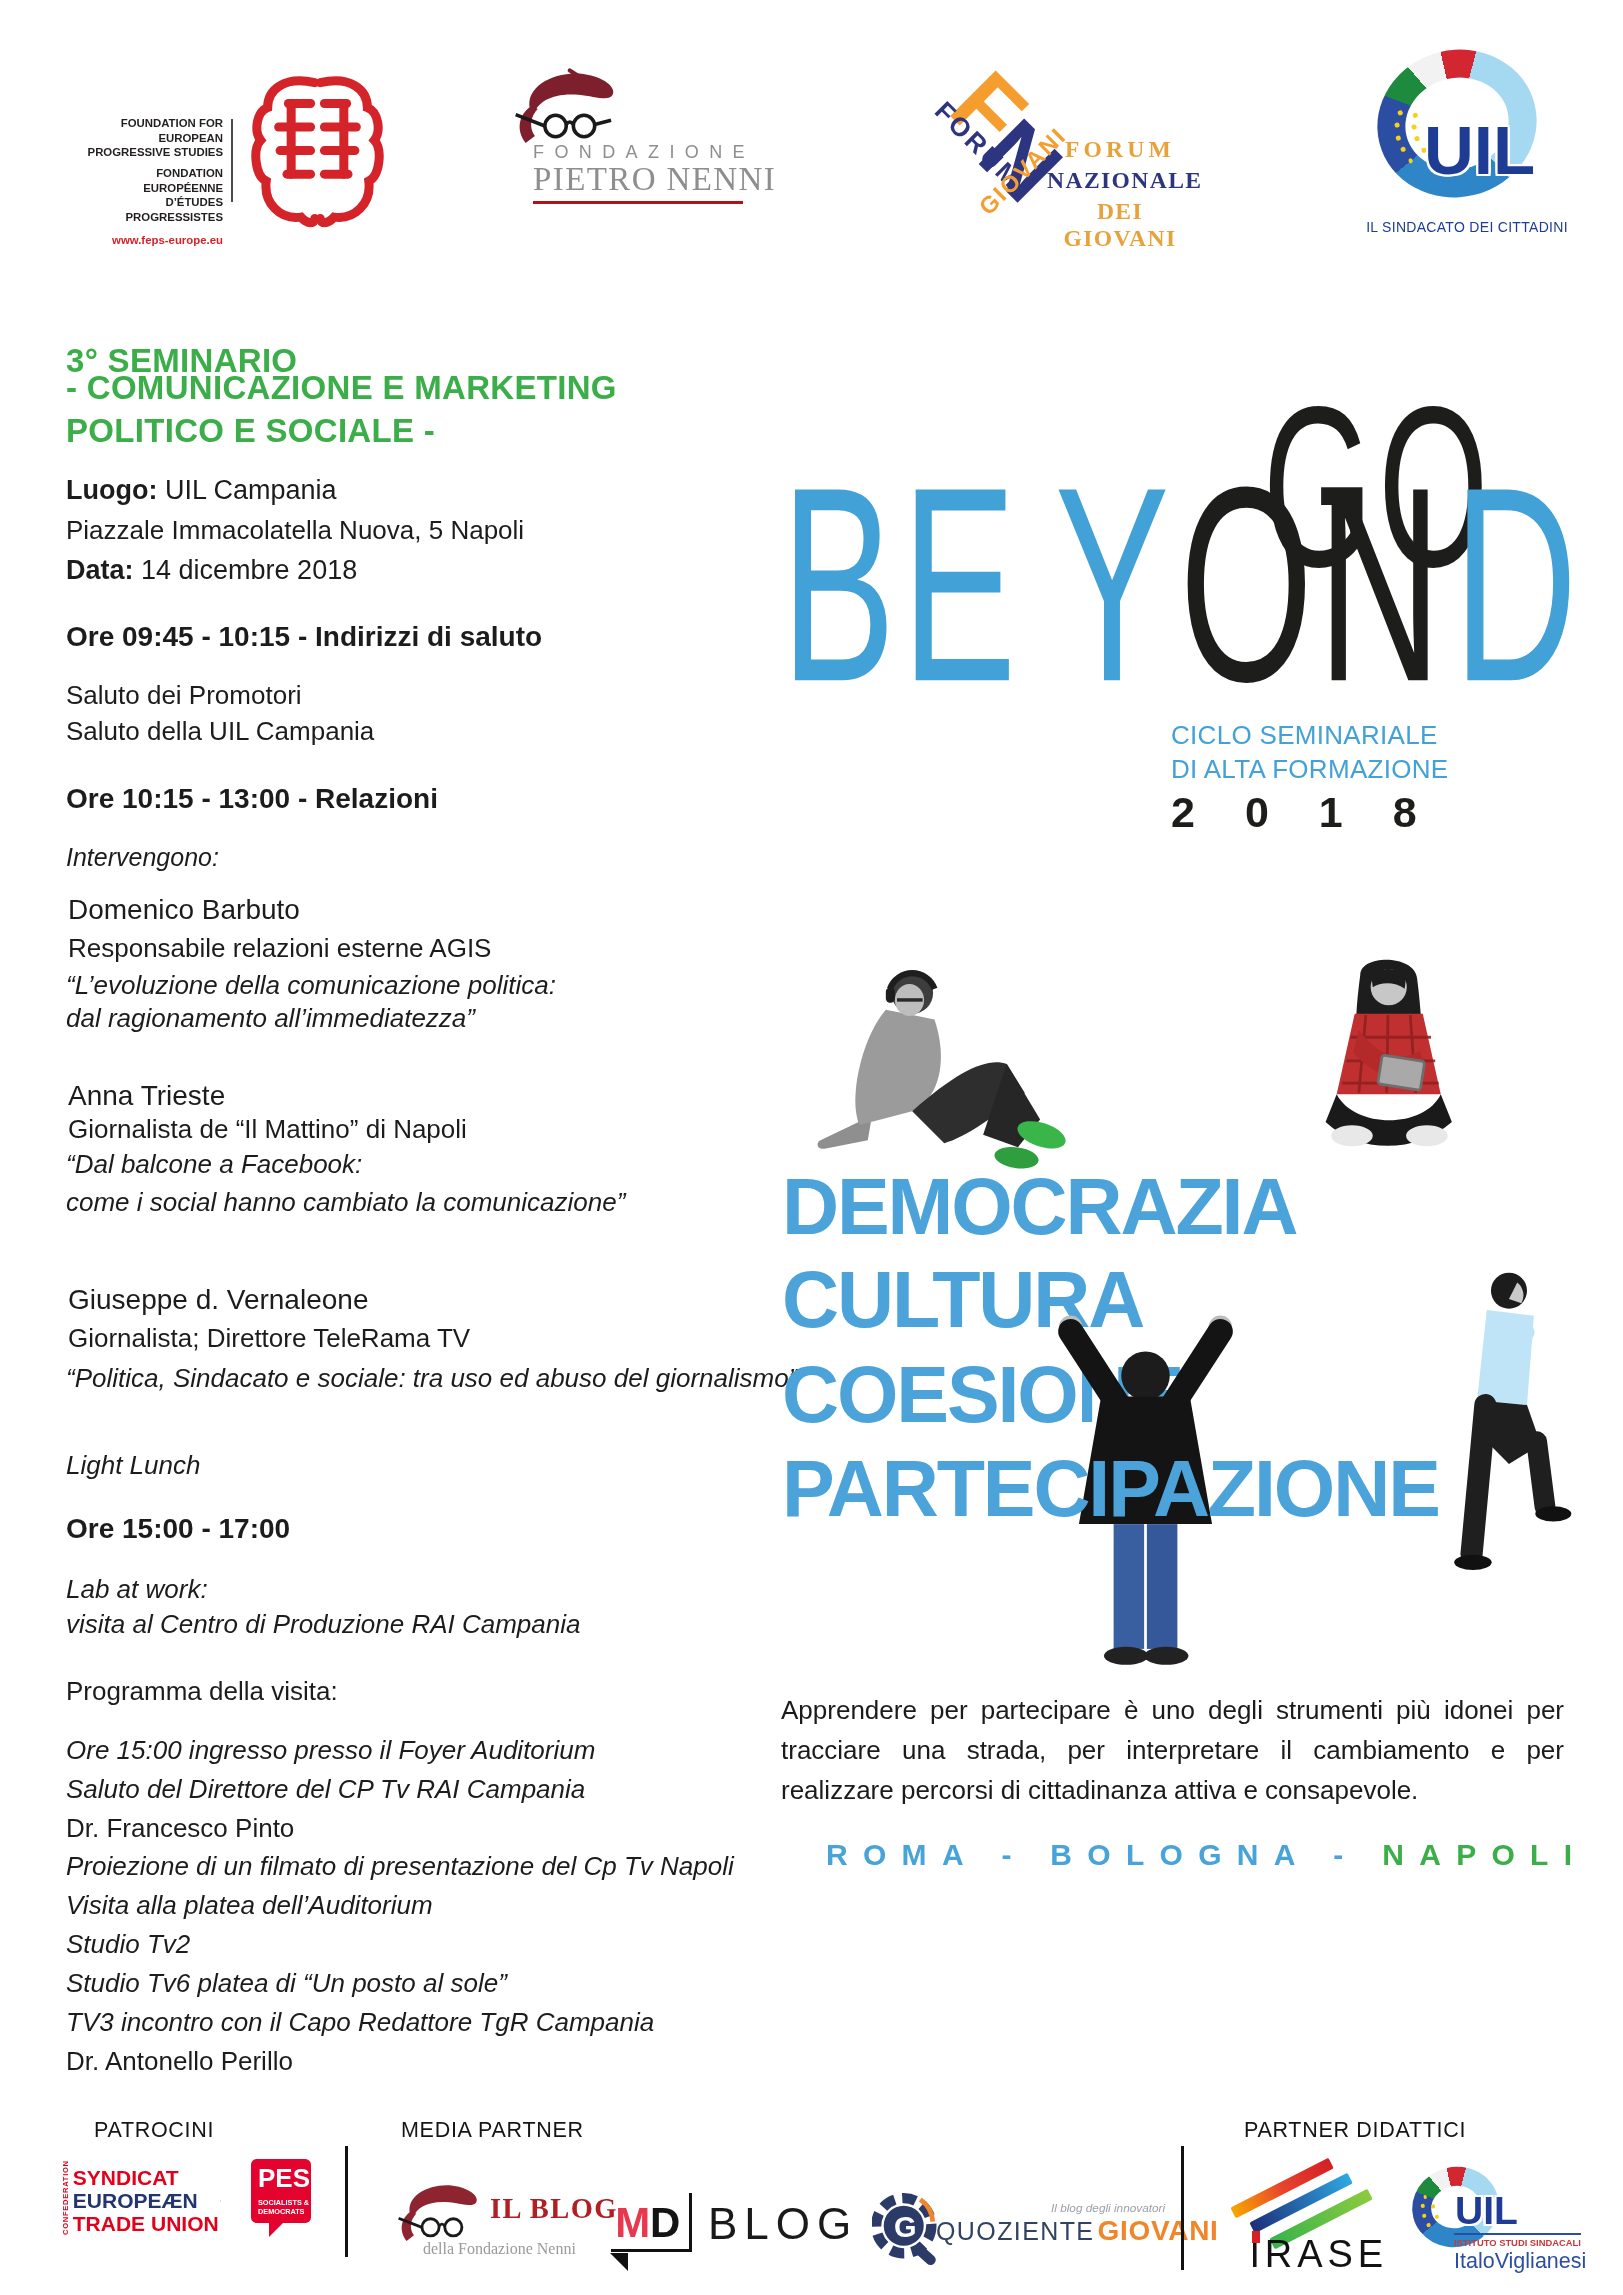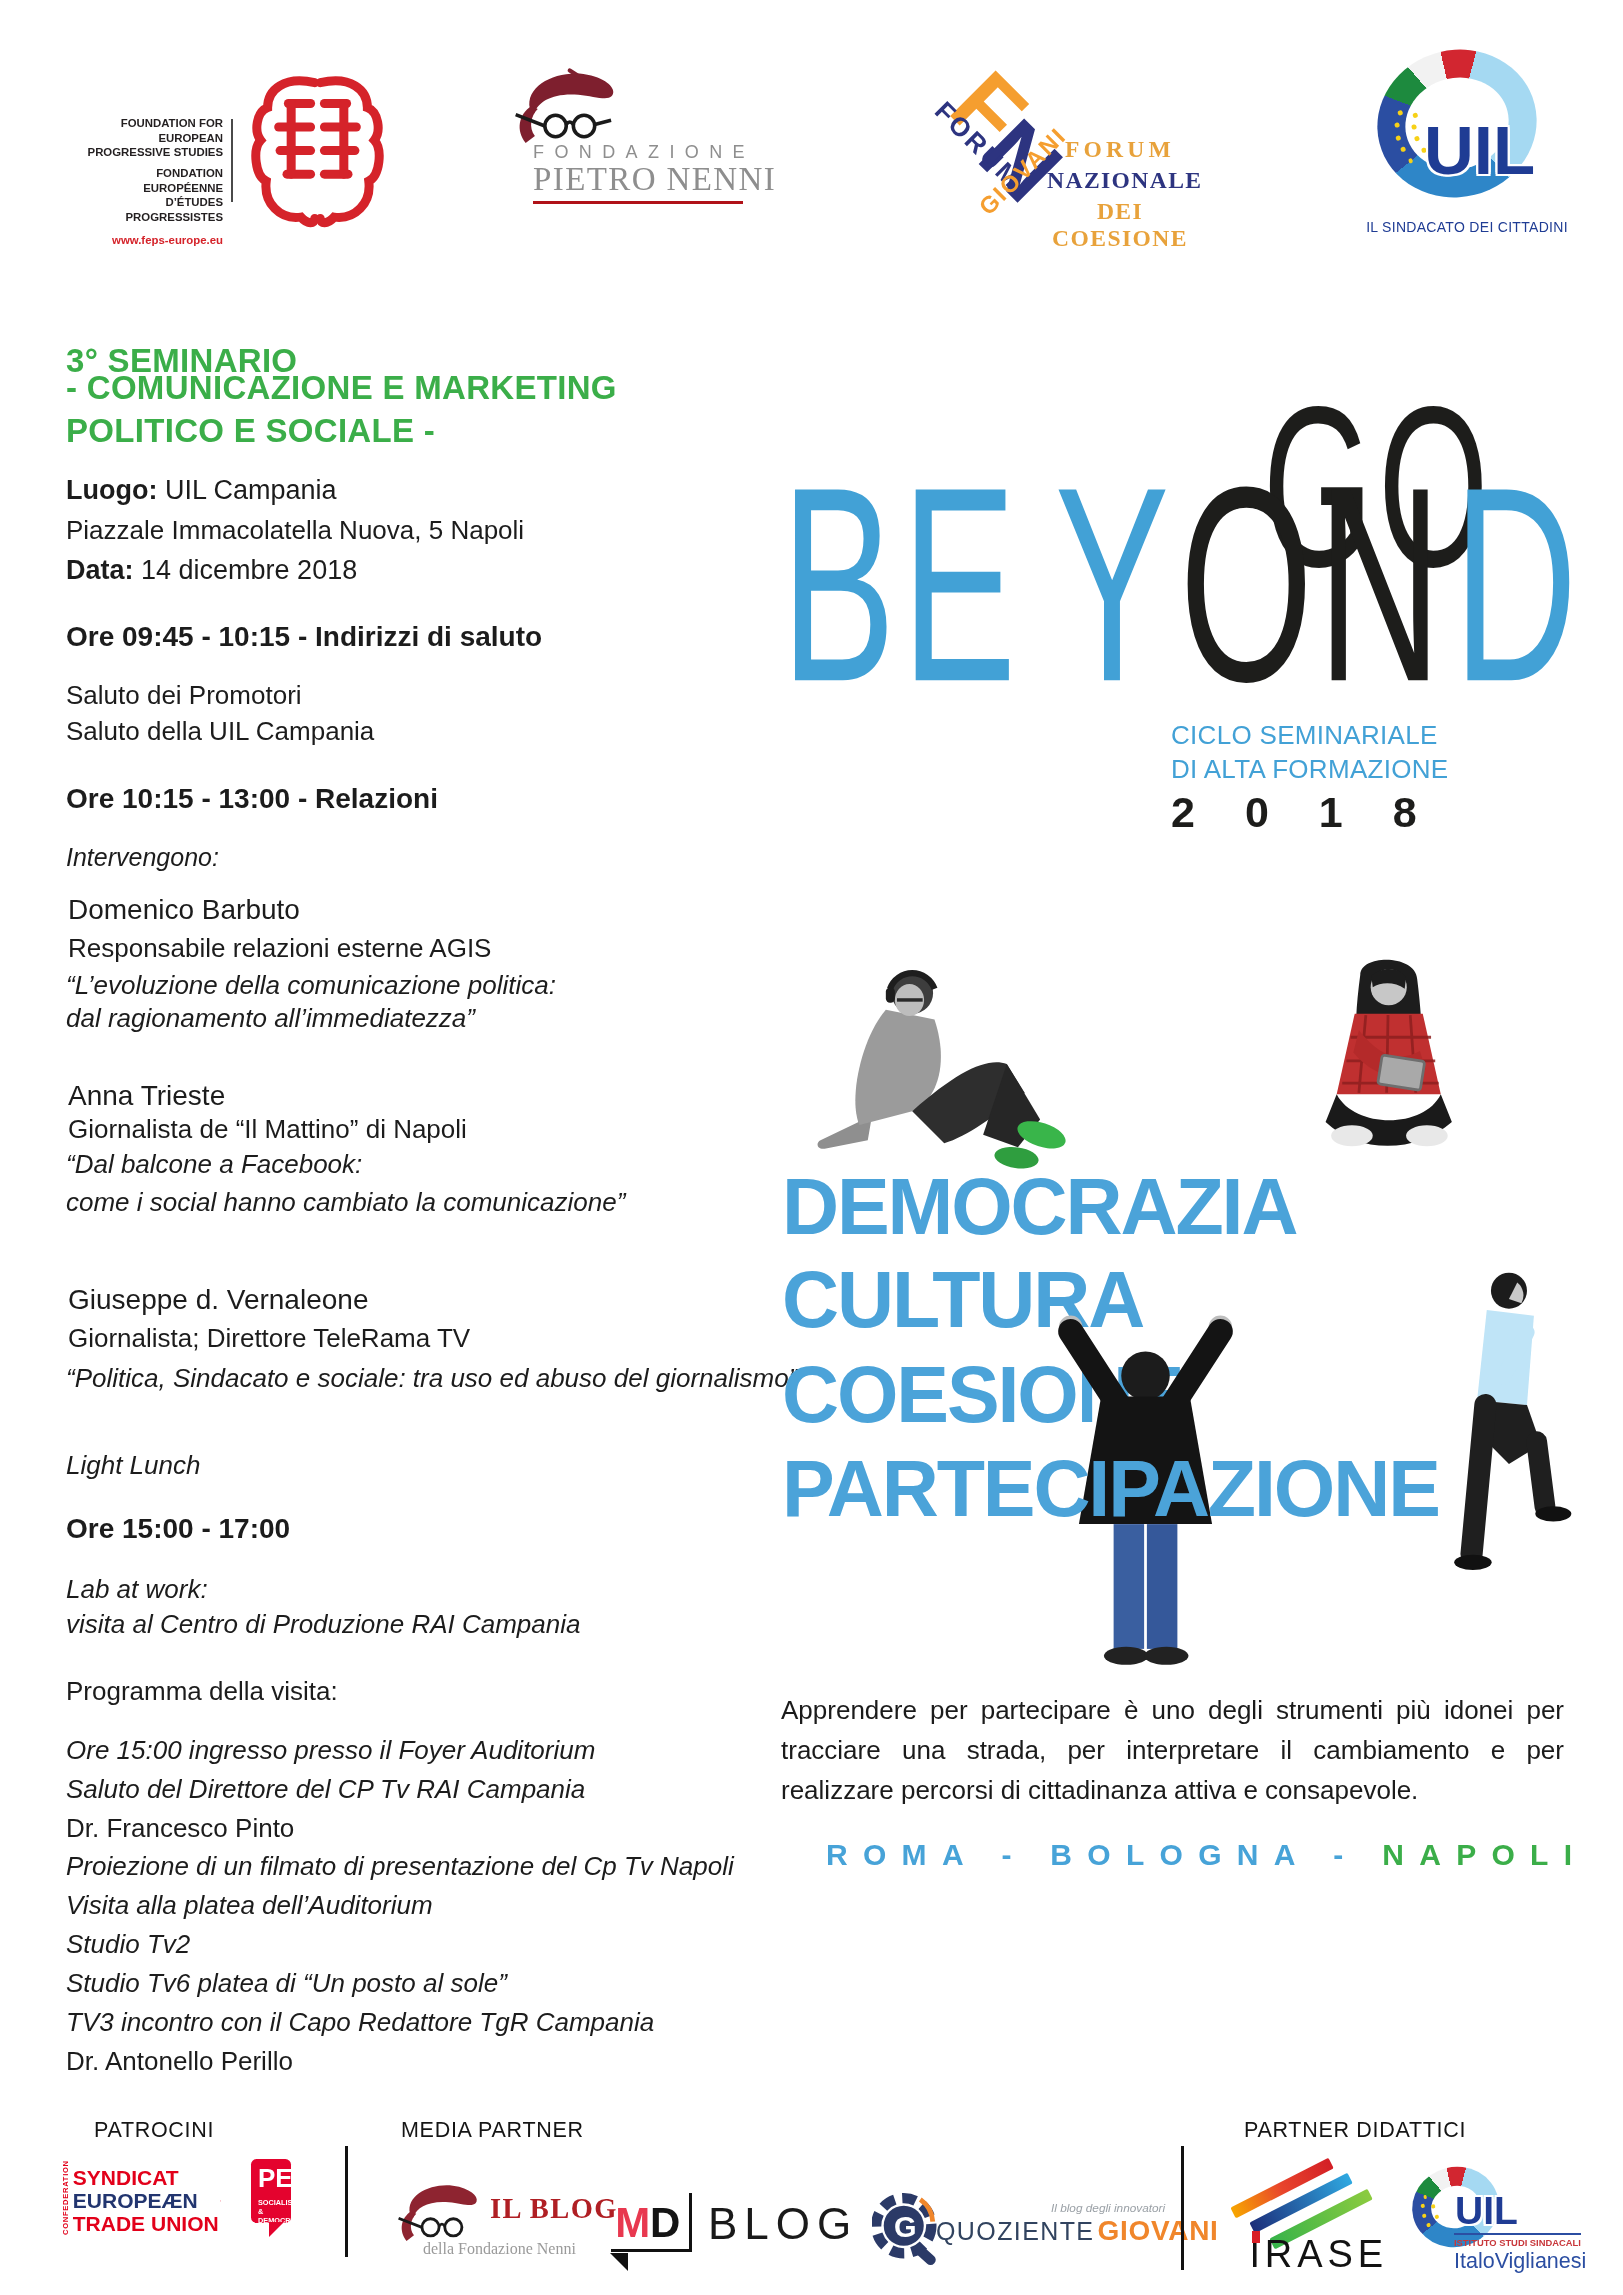--- a/index.html
+++ b/index.html
@@ -22,21 +22,21 @@
         background:conic-gradient(from -55deg,#1D8A3E 0 28deg,#F2F2F2 28deg 56deg,#D22630 56deg 84deg,
                    #A5D9F2 84deg 205deg,#2E86C8 205deg 300deg,#2B4EA2 300deg 360deg);}
   .ring::after{content:"";position:absolute;inset:28px;background:#fff;border-radius:50%;}
   .ring-small::after{inset:19px;}
   .star{position:absolute;width:4.9px;height:4.9px;background:#F7D117;border-radius:50%;z-index:2;}
   .uil-word{font-weight:800;color:#1F3C94;
             text-shadow:2.1px 0 0 #fff,-2.1px 0 0 #fff,0 2.1px 0 #fff,0 -2.1px 0 #fff,
                         2.1px 2.1px 0 #fff,-2.1px -2.1px 0 #fff,2.1px -2.1px 0 #fff,-2.1px 2.1px 0 #fff;}
   .serif{font-family:"Liberation Serif",serif;}
   .etuc-line{font-size:21px;font-weight:800;line-height:23px;white-space:nowrap;}
-  .pes-box{position:absolute;width:40px;height:64px;background:#E4032E;border-radius:5.6px;}
+  .pes-box{position:absolute;width:60px;height:64px;background:#E4032E;border-radius:5.6px;}
   .pes-box::after{content:"";position:absolute;left:18px;bottom:-14px;width:0;height:0;
                   border-top:15.3px solid #E4032E;border-right:15.3px solid transparent;}
   .md-box{position:absolute;width:78px;height:56px;border-right:3.5px solid #111;border-bottom:3.5px solid #111;}
   .md-box::after{content:"";position:absolute;left:-1.4px;bottom:-21.5px;width:0;height:0;
                  border-top:18px solid #111;border-left:18px solid transparent;}
   .stripe{position:absolute;width:110px;height:11.8px;border-radius:2.1px;transform:rotate(-27deg);transform-origin:left center;}
 </style>
 </head>
 <body>
 
@@ -89,21 +89,21 @@
       <g transform="rotate(45 118 128)">
         <text x="42" y="165" font-size="135" font-weight="800" fill="#F59E2F" font-family="Liberation Sans,sans-serif">F</text>
         <text x="120" y="185" font-size="135" font-weight="800" fill="#2D3480" font-family="Liberation Sans,sans-serif">N</text>
       </g>
       <text transform="translate(20 102) rotate(45)" font-size="38" font-weight="700" fill="#2D3480" letter-spacing="4" font-family="Liberation Sans,sans-serif">FORUM</text>
       <text transform="translate(100 252) rotate(-45)" font-size="34" font-weight="700" fill="#F59E2F" letter-spacing="3" font-family="Liberation Sans,sans-serif">GIOVANI</text>
     </svg>
     <div class="abs serif" style="left:128px;top:94px;width:146px;text-align:center;">
       <div style="font-size:23.6px;font-weight:600;letter-spacing:4.2px;color:#E8A23B;">FORUM</div>
       <div style="font-size:23.6px;font-weight:600;letter-spacing:1.4px;color:#2D3480;margin-top:4.2px;">NAZIONALE</div>
-      <div style="font-size:23.6px;font-weight:600;letter-spacing:1.4px;color:#E8A23B;margin-top:4.2px;">DEI COESIONE</div>
+      <div style="font-size:23.6px;font-weight:600;letter-spacing:1.4px;color:#E8A23B;margin-top:4.2px;">DEI GIOVANI</div>
     </div>
   </div>
 
   <div class="abs" style="left:1377px;top:50px;width:194px;height:187px;">
     <div class="ring" style="left:0;top:0;width:160px;height:147px;transform:rotate(-14deg);">
       <span class="star" style="left:23.6px;top:96px;"></span>
         <span class="star" style="left:19px;top:83px;"></span>
       <span class="star" style="left:17.3px;top:71px;"></span>
         <span class="star" style="left:19.4px;top:58px;"></span>
       <span class="star" style="left:25px;top:47px;"></span>

